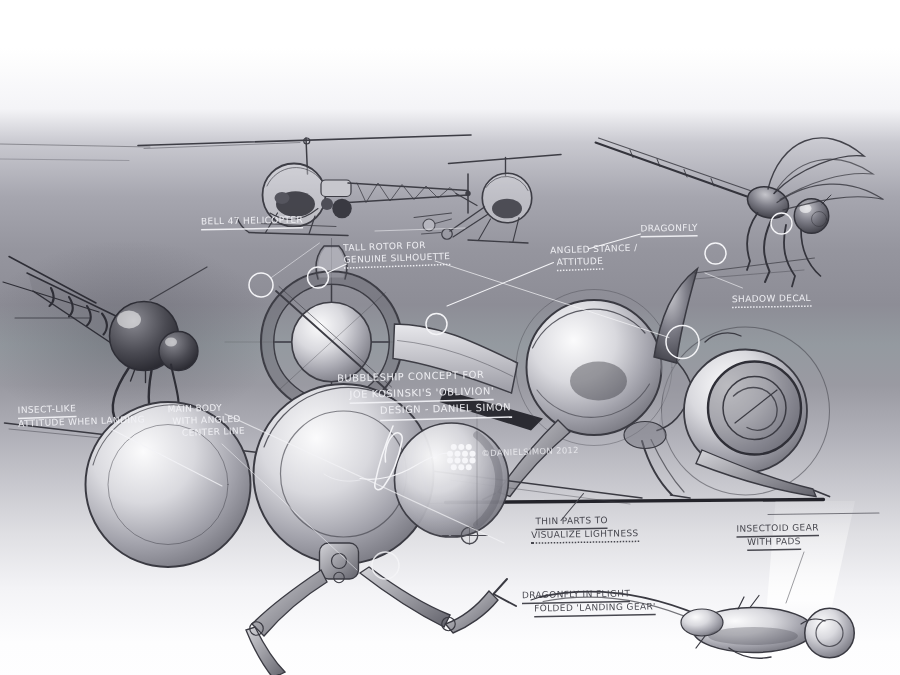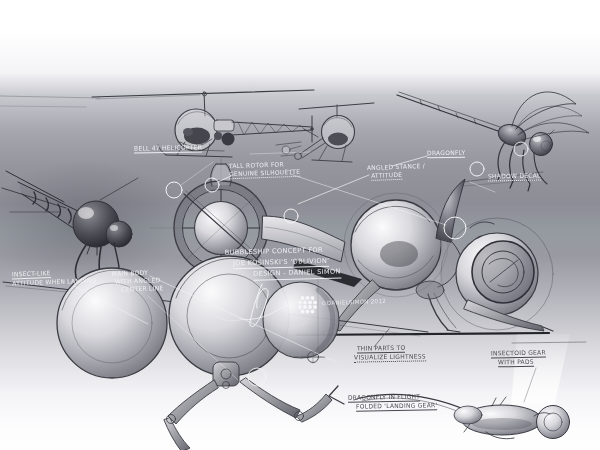--- a/index.html
+++ b/index.html
@@ -318,21 +318,21 @@
 
 <div class="lbl" id="lbl-dragonfly" style="left:427px;top:117px;transform:rotate(-1deg);">
   <span class="u">DRAGONFLY</span>
 </div>
 
 <div class="lbl" id="lbl-angled" style="left:367px;top:131px;transform:rotate(-2deg);">
   <div>ANGLED STANCE /</div>
   <div style="padding-left:4px;"><span class="ud">ATTITUDE</span></div>
 </div>
 
-<div class="lbl" id="lbl-shadow" style="left:488px;top:140px;transform:rotate(-1deg);text-align:right;">
+<div class="lbl" id="lbl-shadow" style="left:488px;top:164px;transform:rotate(-1deg);text-align:right;">
   <span class="ud">SHADOW DECAL</span>
 </div>
 
 <div class="lbl" id="lbl-insect" style="left:12px;top:237px;transform:rotate(-2deg);">
   <div><span class="u">INSECT-LIKE</span></div>
   <div>ATTITUDE WHEN LANDING</div>
 </div>
 
 <div class="lbl" id="lbl-mainbody" style="left:112px;top:237px;transform:rotate(-2deg);">
   <div>MAIN BODY</div>

